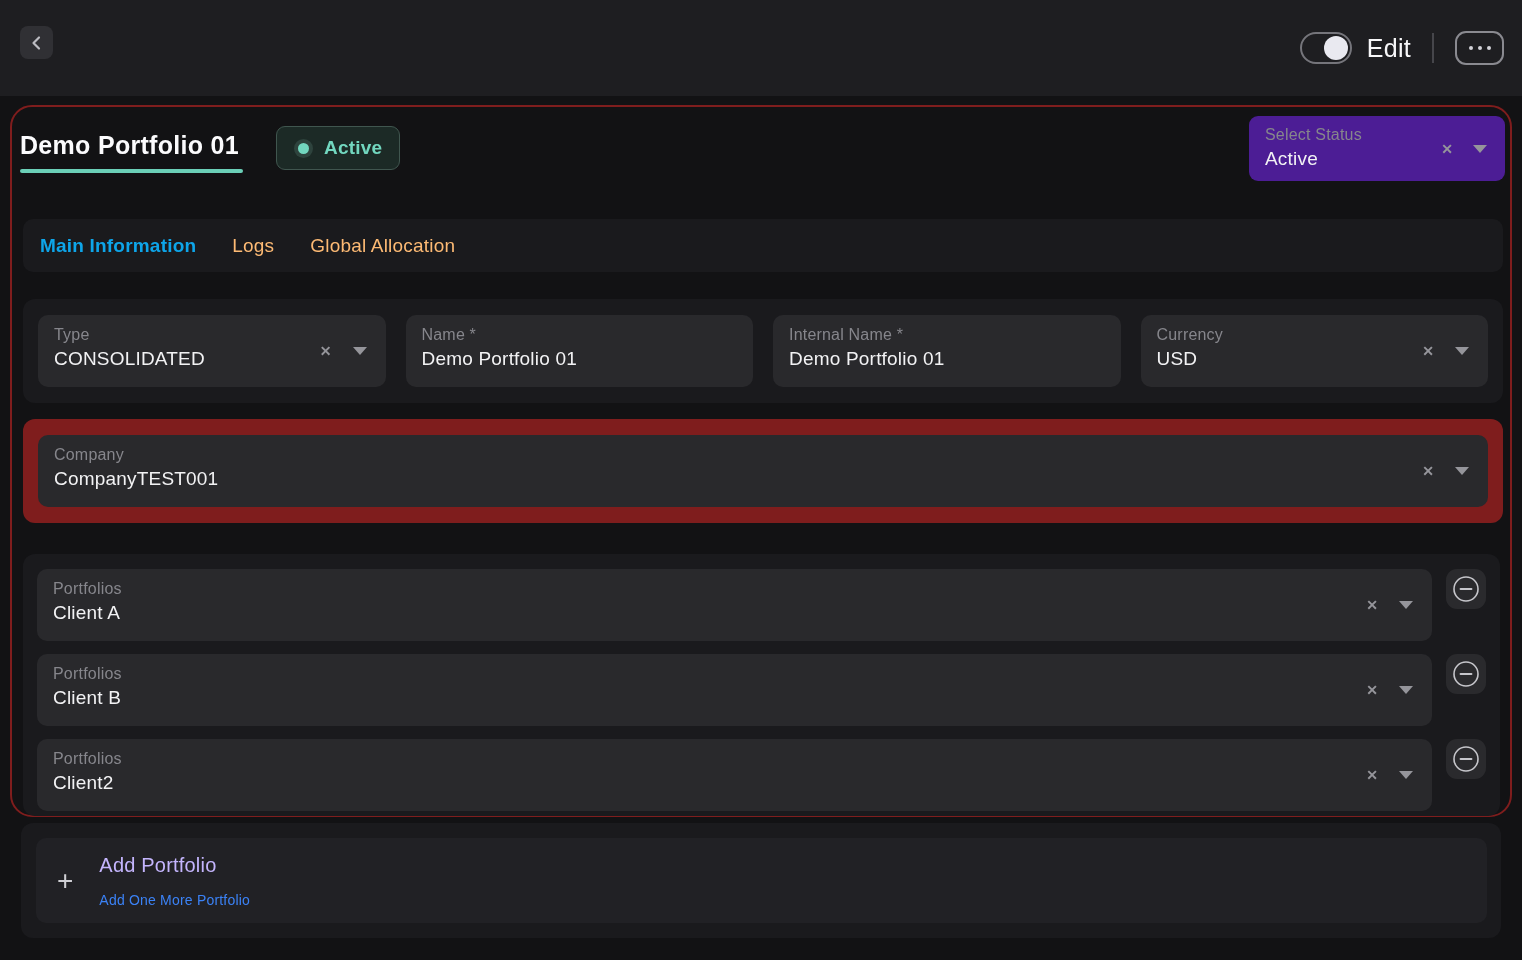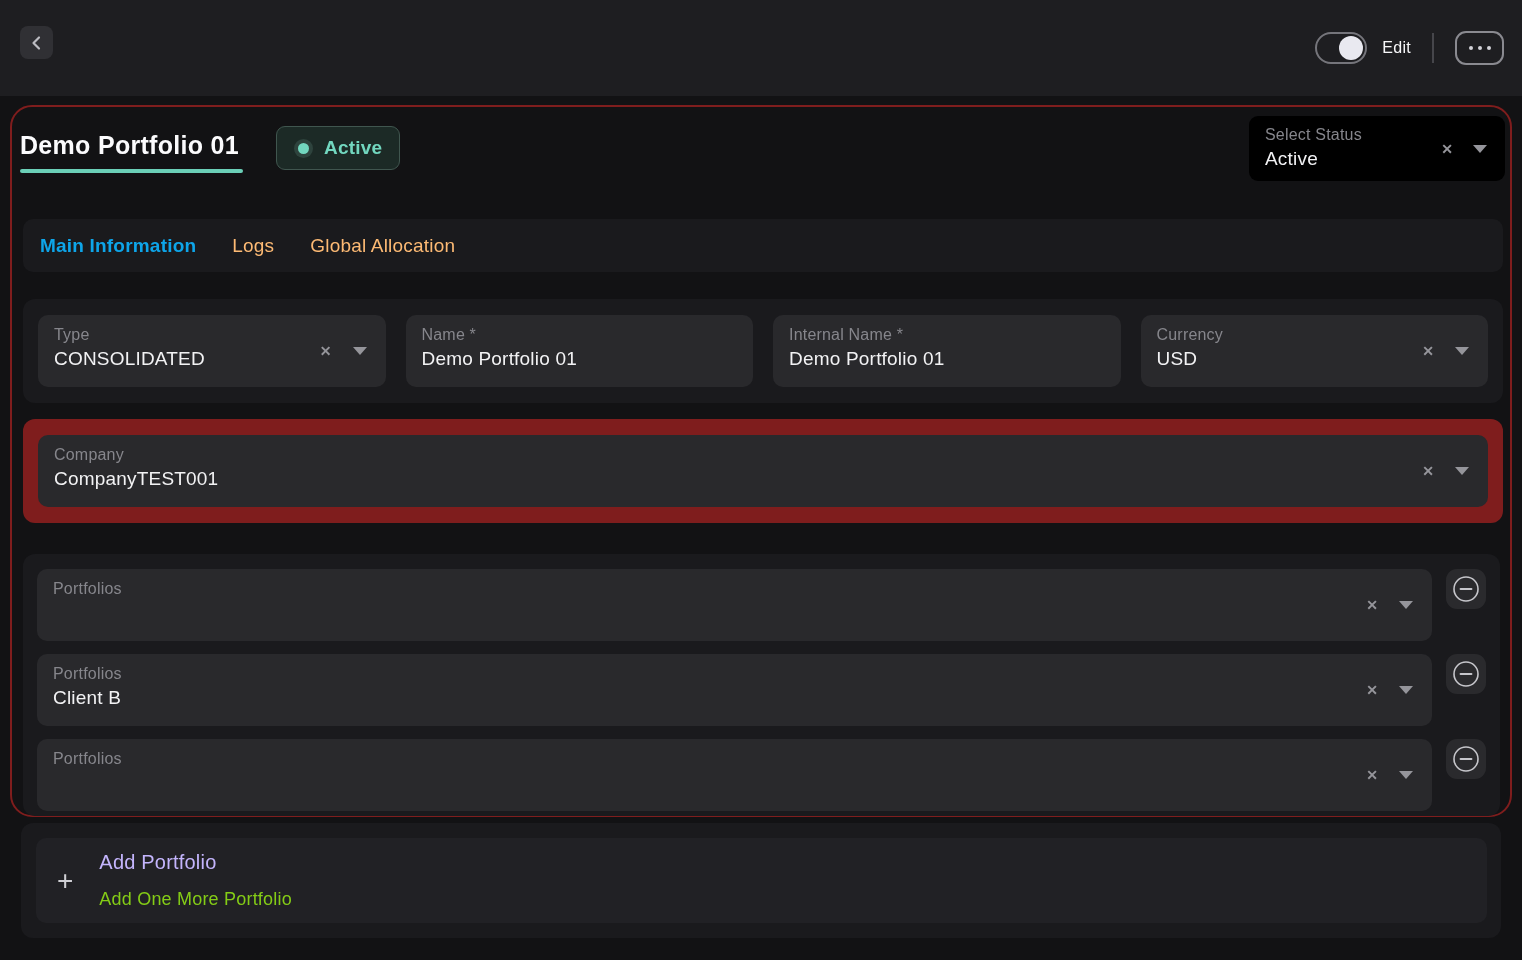--- a/index.html
+++ b/index.html
@@ -4,38 +4,38 @@
 <style>
   * { margin:0; padding:0; box-sizing:border-box; }
   html,body { width:1522px; height:960px; background:#121214; font-family:"Liberation Sans", sans-serif; overflow:hidden; position:relative; }
 
   
   .top-bar { position:absolute; left:0; top:0; width:1522px; height:96px; background:#1e1e21; }
   .back-btn { position:absolute; left:20px; top:26px; width:33px; height:33px; background:#303034; border:none; border-radius:8px; display:flex; align-items:center; justify-content:center; cursor:pointer; }
   .top-right { position:absolute; right:18px; top:0; height:96px; display:flex; align-items:center; }
   .toggle { position:relative; width:52px; height:32px; border:2px solid #75757b; border-radius:16px; background:#1e1e21; margin-right:15px; cursor:pointer; }
   .toggle .knob { position:absolute; right:2px; top:2px; width:24px; height:24px; border-radius:50%; background:#e9e9f0; }
-  .edit-label { font-size:16px; color:#f7f7f9; letter-spacing:.3px; }
+  .edit-label { font-size:25px; color:#f7f7f9; letter-spacing:.3px; }
   .vdivider { width:2px; height:30px; background:#46464b; margin:0 21px; }
   .ellipsis-btn { width:49px; height:34px; background:transparent; border:2px solid #8a8a90; border-radius:11px; display:flex; align-items:center; justify-content:center; gap:5px; cursor:pointer; }
   .ellipsis-btn i { width:4px; height:4px; border-radius:50%; background:#d3d3d8; display:block; }
 
   
   .card { position:absolute; left:10px; top:105px; width:1502px; height:712px; border:2px solid #7f1d1d; border-radius:22px; }
 
   .title-wrap { position:absolute; left:8px; top:24px; display:inline-block; }
   .page-title { font-size:25px; font-weight:700; color:#fbfbfd; letter-spacing:.3px; white-space:nowrap; }
   .title-underline { height:4px; background:#6bcfb7; border-radius:2px; margin-top:9px; width:calc(100% + 4px); }
 
   .status-badge { position:absolute; left:264px; top:19px; height:44px; padding:0 17px; display:flex; align-items:center; gap:11px; background:#1c2a26; border:1px solid #40564f; border-radius:9px; }
   .status-dot-outer { width:19px; height:19px; border-radius:50%; background:#2e433d; display:flex; align-items:center; justify-content:center; }
   .status-dot-inner { width:11px; height:11px; border-radius:50%; background:#72d7bf; }
   .status-badge-label { font-size:19px; font-weight:700; color:#72d7bf; letter-spacing:.2px; }
 
-  .status-select { position:absolute; right:5px; top:9px; width:256px; height:65px; background:#000000; border-radius:9px; padding:10px 16px; cursor:pointer; }
+  .status-select { position:absolute; right:5px; top:9px; width:256px; height:65px; background:#4c1d95; border-radius:9px; padding:10px 16px; cursor:pointer; }
 
   .field { position:relative; background:#29292c; border-radius:10px; padding:11px 16px; }
   .field-label { font-size:16px; color:#86868c; letter-spacing:.2px; }
   .field-value { font-size:19px; color:#f2f2f4; margin-top:4px; letter-spacing:.2px; white-space:nowrap; }
   .clear-x { position:absolute; right:54px; top:50%; transform:translateY(-50%); color:#95959b; font-size:14px; font-weight:700; cursor:pointer; }
   .caret-down { position:absolute; right:19px; top:50%; transform:translateY(-4px); width:0; height:0; border-left:7px solid transparent; border-right:7px solid transparent; border-top:8px solid #95959b; cursor:pointer; }
   .status-select .clear-x { right:52px; }
   .status-select .caret-down { right:18px; }
 
   .tabs { position:absolute; left:11px; top:112px; width:1480px; height:53px; background:#1a1a1d; border-radius:10px; display:flex; align-items:center; padding:0 17px; gap:36px; }
@@ -51,21 +51,21 @@
   .portfolios-panel { position:absolute; left:11px; top:447px; width:1477px; height:262px; background:#1a1a1d; border-radius:12px; padding:15px 14px; }
   .portfolio-row { display:flex; align-items:flex-start; margin-bottom:13px; }
   .portfolio-row .field { width:1397px; height:72px;padding-left:16px; }
   .remove-btn { margin-left:14px; width:40px; height:40px; background:#2a2a2d; border:none; border-radius:11px; display:flex; align-items:center; justify-content:center; cursor:pointer; }
 
   
   .add-section { position:absolute; left:21px; top:823px; width:1480px; height:115px; background:#1a1a1d; border-radius:12px; }
   .add-btn { position:absolute; left:15px; top:15px; width:1451px; height:85px; background:#212125; border:none; border-radius:10px; display:flex; align-items:center; padding-left:21px; text-align:left; cursor:pointer; }
   .plus-glyph { font-size:28px; font-weight:400; color:#cfcfd4; margin-right:26px; line-height:1; }
   .add-title { font-size:20px; color:#c4b5fd; letter-spacing:.2px; }
-  .add-subtitle { font-size:18px; color:#84cc16; letter-spacing:.2px; margin-top:15px; }
+  .add-subtitle { font-size:14px; color:#3b82f6; letter-spacing:.2px; margin-top:15px; }
 </style>
 </head>
 <body>
 
 <header class="top-bar">
   <button class="back-btn">
     <span style="display:flex;">
       <svg width="16" height="16" viewBox="0 0 16 16">
           <polyline points="10,2.5 4.5,8 10,13.5" fill="none" stroke="#bcbcc2" stroke-width="2.2" stroke-linecap="round" stroke-linejoin="round"></polyline>
         </svg>
@@ -144,20 +144,21 @@
       <span class="clear-x">✕</span>
       <span class="caret-down"></span>
     </div>
   </div>
 
   <div class="portfolios-panel">
 
     <div class="portfolio-row">
       <div class="field">
         <div class="field-label">Portfolios</div>
+        <div class="field-value">Client A</div>
         <span class="clear-x">✕</span>
         <span class="caret-down"></span>
       </div>
       <button class="remove-btn">
         <span style="display:flex;">
           <svg width="30" height="30" viewBox="0 0 30 30">
               <circle cx="15" cy="15" r="12" fill="none" stroke="#c6c6cb" stroke-width="1.6"></circle>
               <line x1="9.5" y1="15" x2="20.5" y2="15" stroke="#c6c6cb" stroke-width="1.8" stroke-linecap="round"></line>
             </svg>
         </span>
@@ -177,20 +178,21 @@
               <circle cx="15" cy="15" r="12" fill="none" stroke="#c6c6cb" stroke-width="1.6"></circle>
               <line x1="9.5" y1="15" x2="20.5" y2="15" stroke="#c6c6cb" stroke-width="1.8" stroke-linecap="round"></line>
             </svg>
         </span>
       </button>
     </div>
 
     <div class="portfolio-row">
       <div class="field">
         <div class="field-label">Portfolios</div>
+        <div class="field-value">Client2</div>
         <span class="clear-x">✕</span>
         <span class="caret-down"></span>
       </div>
       <button class="remove-btn">
         <span style="display:flex;">
           <svg width="30" height="30" viewBox="0 0 30 30">
               <circle cx="15" cy="15" r="12" fill="none" stroke="#c6c6cb" stroke-width="1.6"></circle>
               <line x1="9.5" y1="15" x2="20.5" y2="15" stroke="#c6c6cb" stroke-width="1.8" stroke-linecap="round"></line>
             </svg>
         </span>

